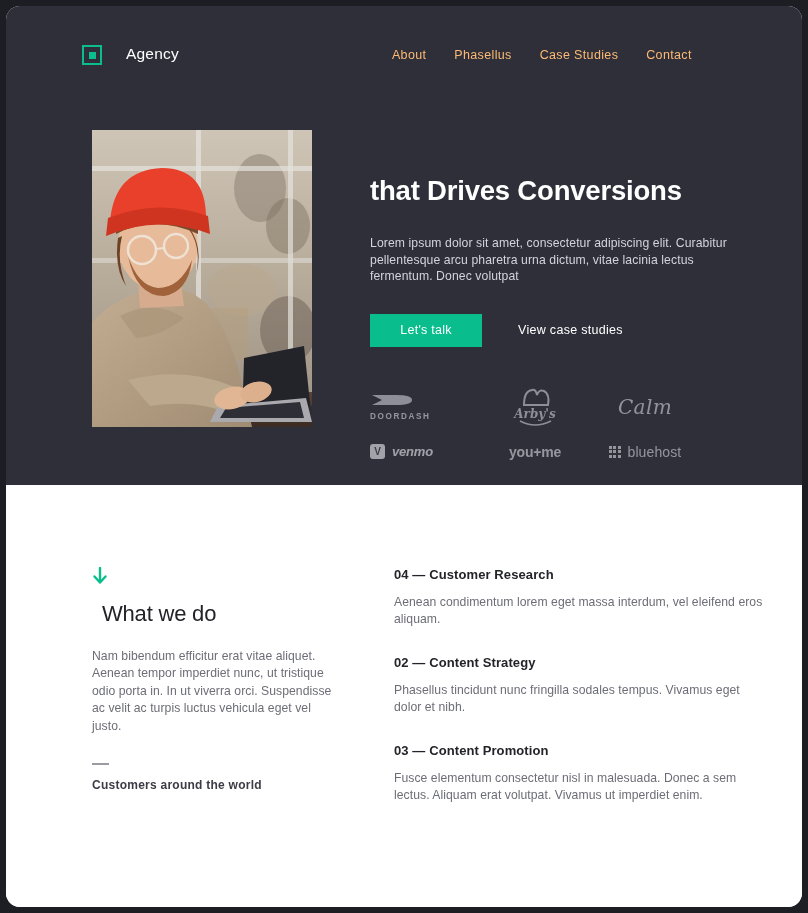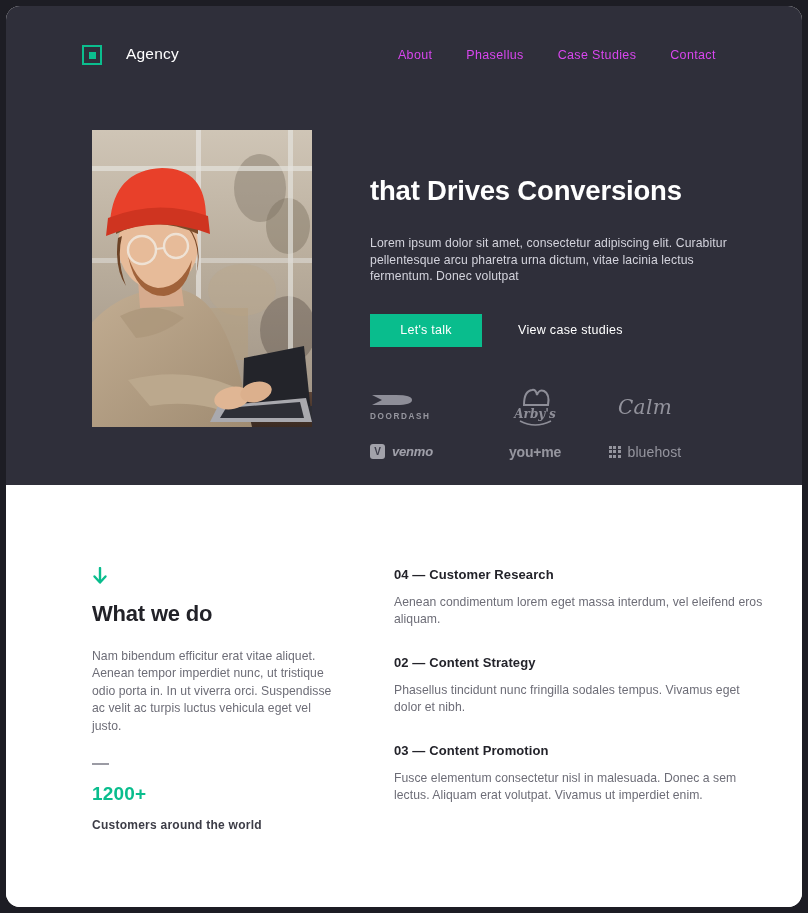--- a/index.html
+++ b/index.html
@@ -68,27 +68,26 @@
     letter-spacing: .2px;
   }
 
   .nav-links {
     display: flex;
     align-items: center;
     gap: 28px;
     margin-left: 213px;
   }
   .nav-link {
-    color: #d946ef;
+    color: #fdba74;
     font-size: 12.5px;
     letter-spacing: .35px;
     text-decoration: none;
     white-space: nowrap;
     cursor: pointer;
-    margin-left: 6px;
   }
 
   .hero-body {
     display: flex;
     padding: 56px 0 0 86px;
     gap: 58px;
   }
 
   
   .hero-photo {
@@ -200,23 +199,23 @@
     display: flex;
     padding: 82px 0 0 86px;
     gap: 0;
   }
   .col-left { width: 250px; flex: none; }
   .col-right { width: 372px; flex: none; margin-left: 52px; }
 
   .arrow-icon { display:block; margin-bottom: 16px; }
   .section-title {
     font-size: 22px;
-    font-weight: 700;
+    font-weight: 400;
     color: #222228;
-    margin: 0;
+    margin: 10px;
     letter-spacing: -.2px;
   }
   .section-copy {
     color: #6d6d77;
     font-size: 12.2px;
     line-height: 17.4px;
     margin: 21px 0 0 0;
     letter-spacing: .05px;
   }
   .divider {
@@ -422,21 +421,20 @@
   <section class="content">
 
     <div class="col-left">
       <svg class="arrow-icon" width="16" height="18" viewBox="0 0 16 18" aria-hidden="true">
         <path d="M8 1 L8 14" stroke="#09bd8d" stroke-width="2.4" stroke-linecap="round"></path>
         <path d="M2.5 9.5 L8 15.5 L13.5 9.5" fill="none" stroke="#09bd8d" stroke-width="2.4" stroke-linecap="round" stroke-linejoin="round"></path>
       </svg>
       <h2 class="section-title">What we do</h2>
       <p class="section-copy">Nam bibendum efficitur erat vitae aliquet. Aenean tempor imperdiet nunc, ut tristique odio porta in. In ut viverra orci. Suspendisse ac velit ac turpis luctus vehicula eget vel justo.</p>
       <div class="divider"></div>
-      <p class="stat-value">1200+</p>
       <p class="stat-label">Customers around the world</p>
     </div>
 
     <div class="col-right">
       <div class="service-item">
         <h3 class="service-title">04 — Customer Research</h3>
         <p class="service-desc">Aenean condimentum lorem eget massa interdum, vel eleifend eros aliquam.</p>
       </div>
       <div class="service-item">
         <h3 class="service-title">02 — Content Strategy</h3>

